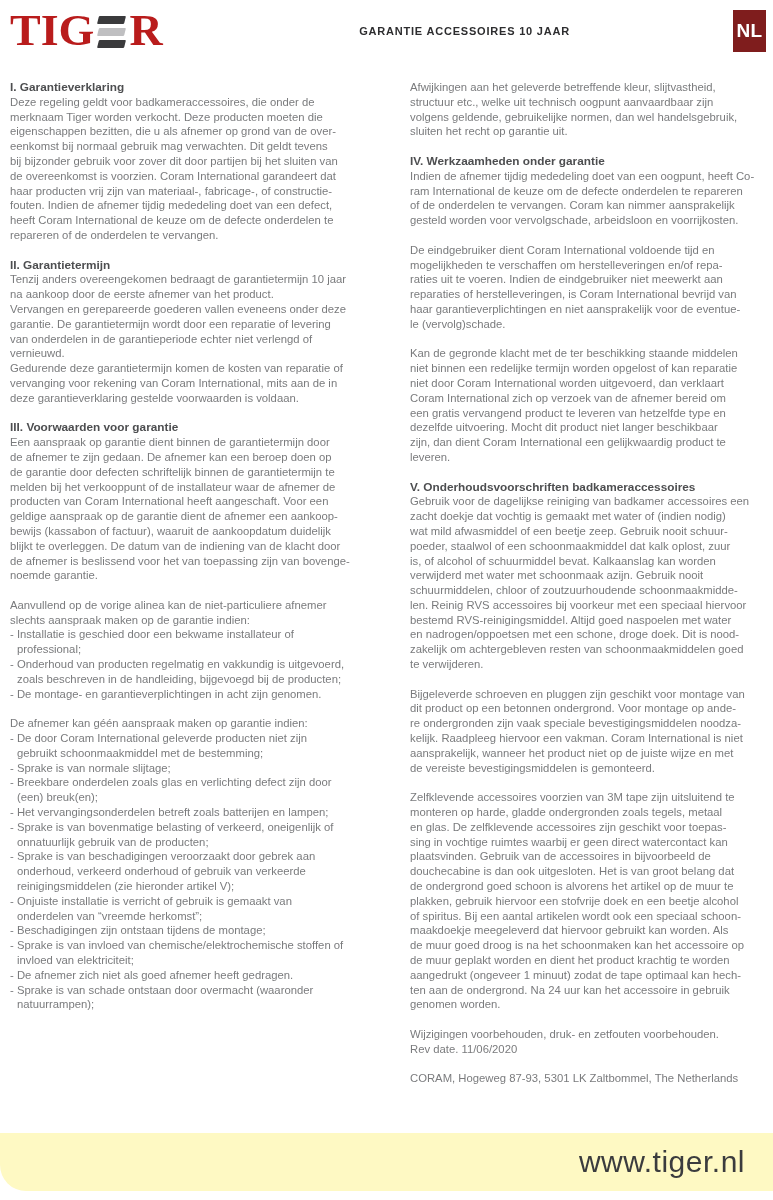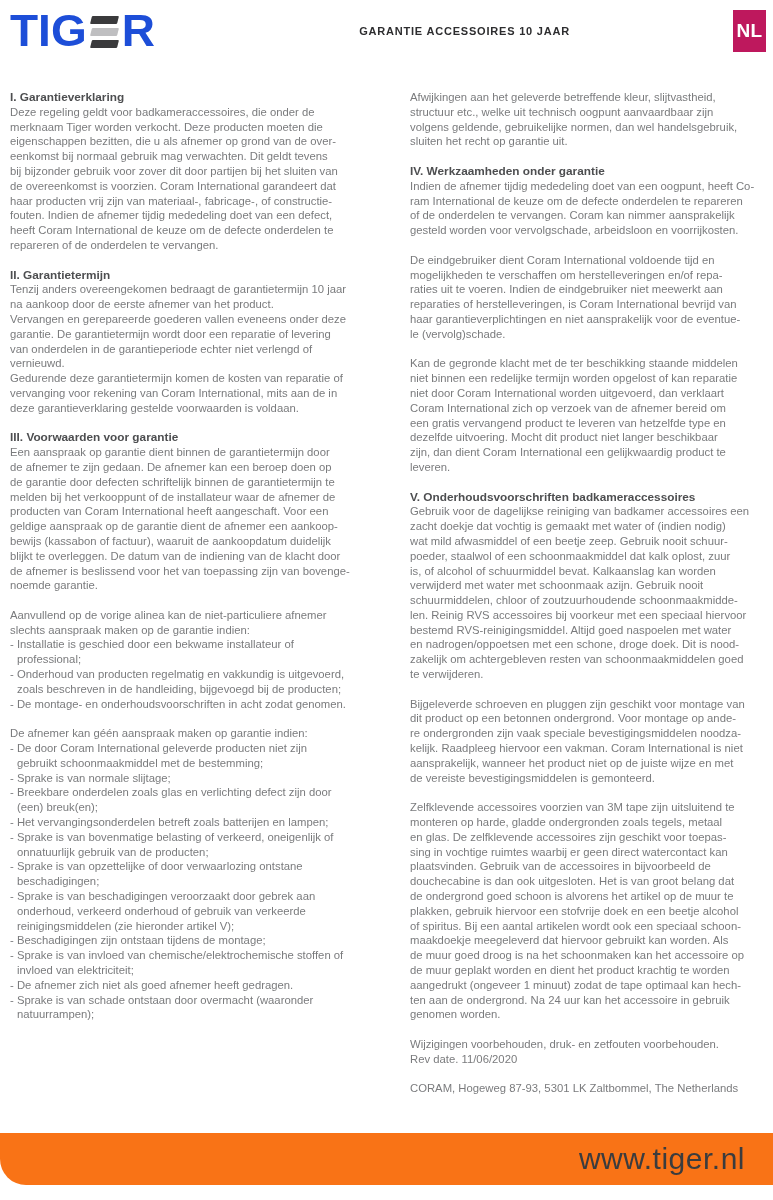--- a/index.html
+++ b/index.html
@@ -3,48 +3,48 @@
 <meta charset="utf-8">
 <style>
   html,body { margin:0; padding:0; background:#ffffff; }
   .page {
     position:relative; width:773px; height:1200px; background:#ffffff;
     overflow:hidden; font-family:"Liberation Sans", sans-serif;
   }
 
   
   .logo { position:absolute; left:10px; top:6px; height:50px; display:flex; align-items:center;
-          color:#1d4ed8; font-weight:700; font-size:46px; line-height:1; letter-spacing:0; }
+          color:#b91c1c; font-weight:700; font-size:46px; line-height:1; letter-spacing:0;font-family:Liberation Serif, serif; }
   .logo .ltxt { transform:scaleY(0.96); }
   .ebars { display:inline-flex; flex-direction:column; justify-content:center; gap:4px;
            width:27px; height:38px; margin:2px 4px 0 4px; }
   .ebars i { display:block; height:8px; background:#3a3a3c; transform:skewX(-14deg); border-radius:1px; }
   .ebars i.mid { background:#bfbfc1; }
 
   .title { position:absolute; top:25px; left:160px; width:410px; text-align:right;
            font-weight:700; font-size:11px; letter-spacing:0.8px; color:#2d2d2f; }
 
-  .badge { position:absolute; top:10px; right:7px; width:33px; height:42px; background:#be185d;
+  .badge { position:absolute; top:10px; right:7px; width:33px; height:42px; background:#7f1d1d;
            color:#ffffff; font-weight:700; font-size:19px; display:flex; align-items:center;
            justify-content:center; letter-spacing:0.3px; }
 
   
   .col { position:absolute; top:80px; font-size:11.3px; line-height:14.8px; color:#7a7b7d; }
   .col-left  { left:10px;  width:380px; }
   .col-right { left:410px; width:370px; }
 
   .block { margin-top:14.8px; }
-  .block:first-child { margin-top:10px; }
+  .block:first-child { margin-top:0; }
   .sec-heading { font-weight:700; color:#4d4e50; font-size:11.8px; }
   .body, .list-intro, .list-item { white-space:pre-line; }
   .list-item { padding-left:7px; text-indent:-7px; }
 
   
-  .footer { position:absolute; left:0; top:1133px; width:773px; height:52px;
-            background:#f97316; border-radius:0 0 0 26px; }
+  .footer { position:absolute; left:0; top:1133px; width:773px; height:58px;
+            background:#fef9c3; border-radius:0 0 0 26px; }
   .footer .site { position:absolute; right:28px; top:50%; transform:translateY(-50%);
                   font-size:30px; color:#3b3c3e; letter-spacing:0.5px; }
 </style>
 </head>
 <body>
 
 <div class="page">
 
   <div class="logo">
     <span class="ltxt">TIG</span>
@@ -99,37 +99,37 @@
 de afnemer is beslissend voor het van toepassing zijn van bovenge-
 noemde garantie.</div>
       </div>
       <div class="block">
         <div class="list-intro">Aanvullend op de vorige alinea kan de niet-particuliere afnemer
 slechts aanspraak maken op de garantie indien:</div>
         <div class="list-item">- Installatie is geschied door een bekwame installateur of
 professional;</div>
         <div class="list-item">- Onderhoud van producten regelmatig en vakkundig is uitgevoerd,
 zoals beschreven in de handleiding, bijgevoegd bij de producten;</div>
-        <div class="list-item">- De montage- en onderhoudsvoorschriften in acht zodat genomen.</div>
+        <div class="list-item">- De montage- en garantieverplichtingen in acht zijn genomen.</div>
       </div>
       <div class="block">
         <div class="list-intro">De afnemer kan géén aanspraak maken op garantie indien:</div>
         <div class="list-item">- De door Coram International geleverde producten niet zijn
 gebruikt schoonmaakmiddel met de bestemming;</div>
         <div class="list-item">- Sprake is van normale slijtage;</div>
         <div class="list-item">- Breekbare onderdelen zoals glas en verlichting defect zijn door
 (een) breuk(en);</div>
         <div class="list-item">- Het vervangingsonderdelen betreft zoals batterijen en lampen;</div>
         <div class="list-item">- Sprake is van bovenmatige belasting of verkeerd, oneigenlijk of
 onnatuurlijk gebruik van de producten;</div>
-        <div class="list-item">- Sprake is van opzettelijke of door verwaarlozing ontstane
-beschadigingen;</div>
         <div class="list-item">- Sprake is van beschadigingen veroorzaakt door gebrek aan
 onderhoud, verkeerd onderhoud of gebruik van verkeerde
 reinigingsmiddelen (zie hieronder artikel V);</div>
+        <div class="list-item">- Onjuiste installatie is verricht of gebruik is gemaakt van
+onderdelen van “vreemde herkomst”;</div>
         <div class="list-item">- Beschadigingen zijn ontstaan tijdens de montage;</div>
         <div class="list-item">- Sprake is van invloed van chemische/elektrochemische stoffen of
 invloed van elektriciteit;</div>
         <div class="list-item">- De afnemer zich niet als goed afnemer heeft gedragen.</div>
         <div class="list-item">- Sprake is van schade ontstaan door overmacht (waaronder
 natuurrampen);</div>
       </div>
     </div>
   <div class="col col-right" id="col-right">
       <div class="block">

